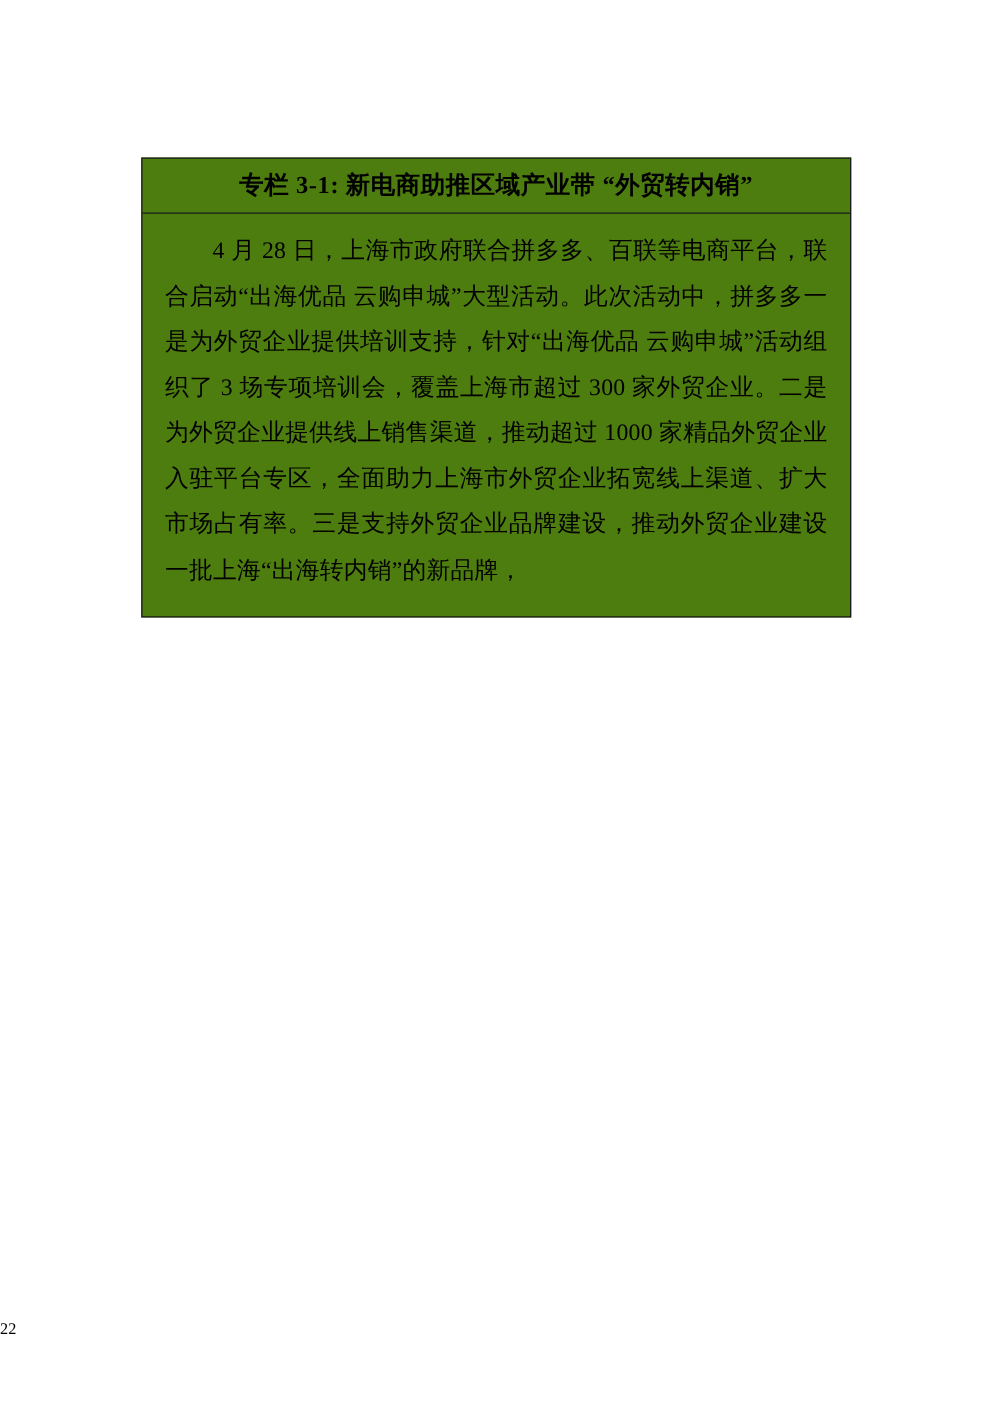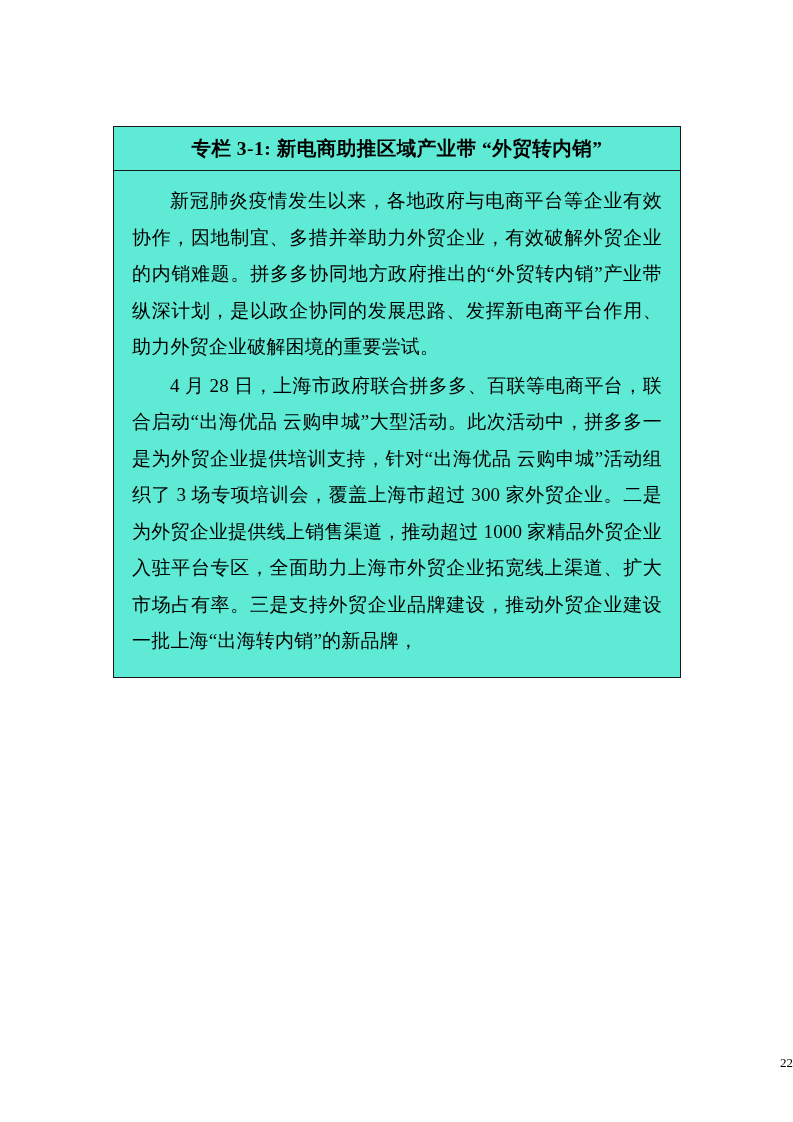--- a/index.html
+++ b/index.html
@@ -23,21 +23,21 @@
     height: 1122px;
     background: #ffffff;
   }
   .box-container {
     position: absolute;
     left: 113px;
     top: 126px;
     width: 568px;
     border: 1.5px solid #1a1a1a;
     box-sizing: border-box;
-    background: #5eead4;
+    background: #4d7c0f;
   }
   .box-title {
     border-bottom: 1.5px solid #1a1a1a;
     text-align: center;
     font-weight: bold;
     font-size: 19.5px;
     letter-spacing: 0.5px;
     padding: 9px 6px 9px 6px;
     line-height: 1.3;
     font-family: "Liberation Serif", "DejaVu Serif", serif;
@@ -53,34 +53,33 @@
     text-justify: inter-ideograph;
     text-indent: 2em;
     margin: 0 0 2px 0;
     letter-spacing: 0.2px;
   }
   .page-number {
     position: absolute;
     left: 0;
     right: 0;
     top: 1055px;
-    text-align: right;
+    text-align: left;
     font-size: 13px;
     font-family: "Liberation Serif", "DejaVu Serif", serif;
     color: #000000;
   }
 </style>
 </head>
 <body>
 
 <div class="page">
 
   <div class="box-container">
     <div class="box-title">专栏 3-1: 新电商助推区域产业带 “外贸转内销”</div>
     <div class="box-body">
-      <p class="para">新冠肺炎疫情发生以来，各地政府与电商平台等企业有效协作，因地制宜、多措并举助力外贸企业，有效破解外贸企业的内销难题。拼多多协同地方政府推出的“外贸转内销”产业带纵深计划，是以政企协同的发展思路、发挥新电商平台作用、助力外贸企业破解困境的重要尝试。</p>
       <p class="para">4 月 28 日，上海市政府联合拼多多、百联等电商平台，联合启动“出海优品 云购申城”大型活动。此次活动中，拼多多一是为外贸企业提供培训支持，针对“出海优品 云购申城”活动组织了 3 场专项培训会，覆盖上海市超过 300 家外贸企业。二是为外贸企业提供线上销售渠道，推动超过 1000 家精品外贸企业入驻平台专区，全面助力上海市外贸企业拓宽线上渠道、扩大市场占有率。三是支持外贸企业品牌建设，推动外贸企业建设一批上海“出海转内销”的新品牌，</p>
     </div>
   </div>
 
   <div class="page-number">22</div>
 
 </div>
 
 </body></html>

